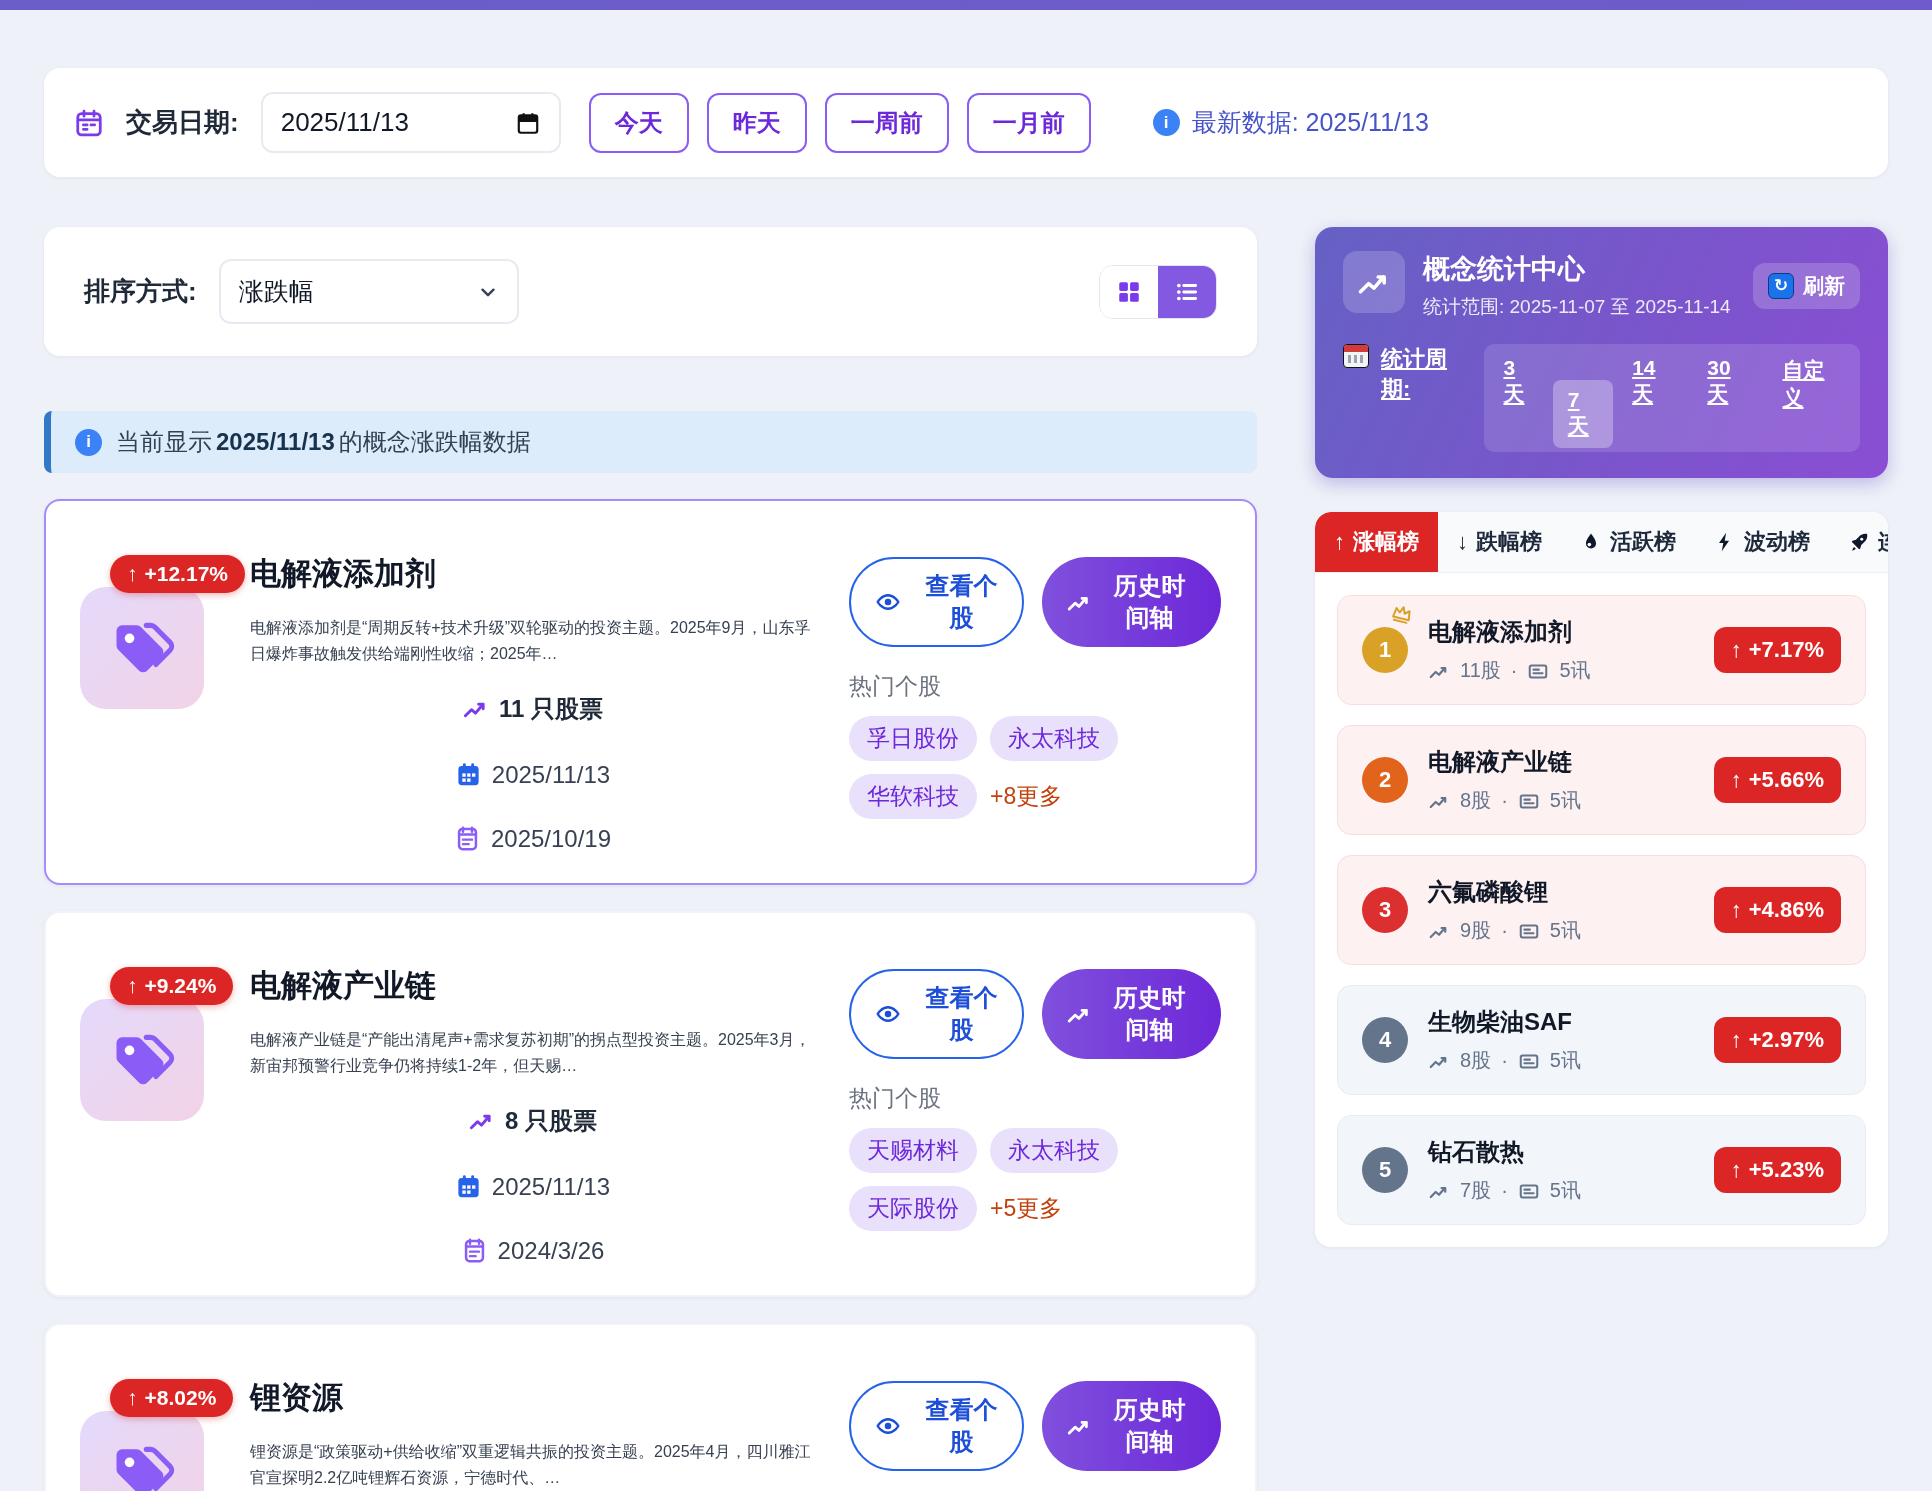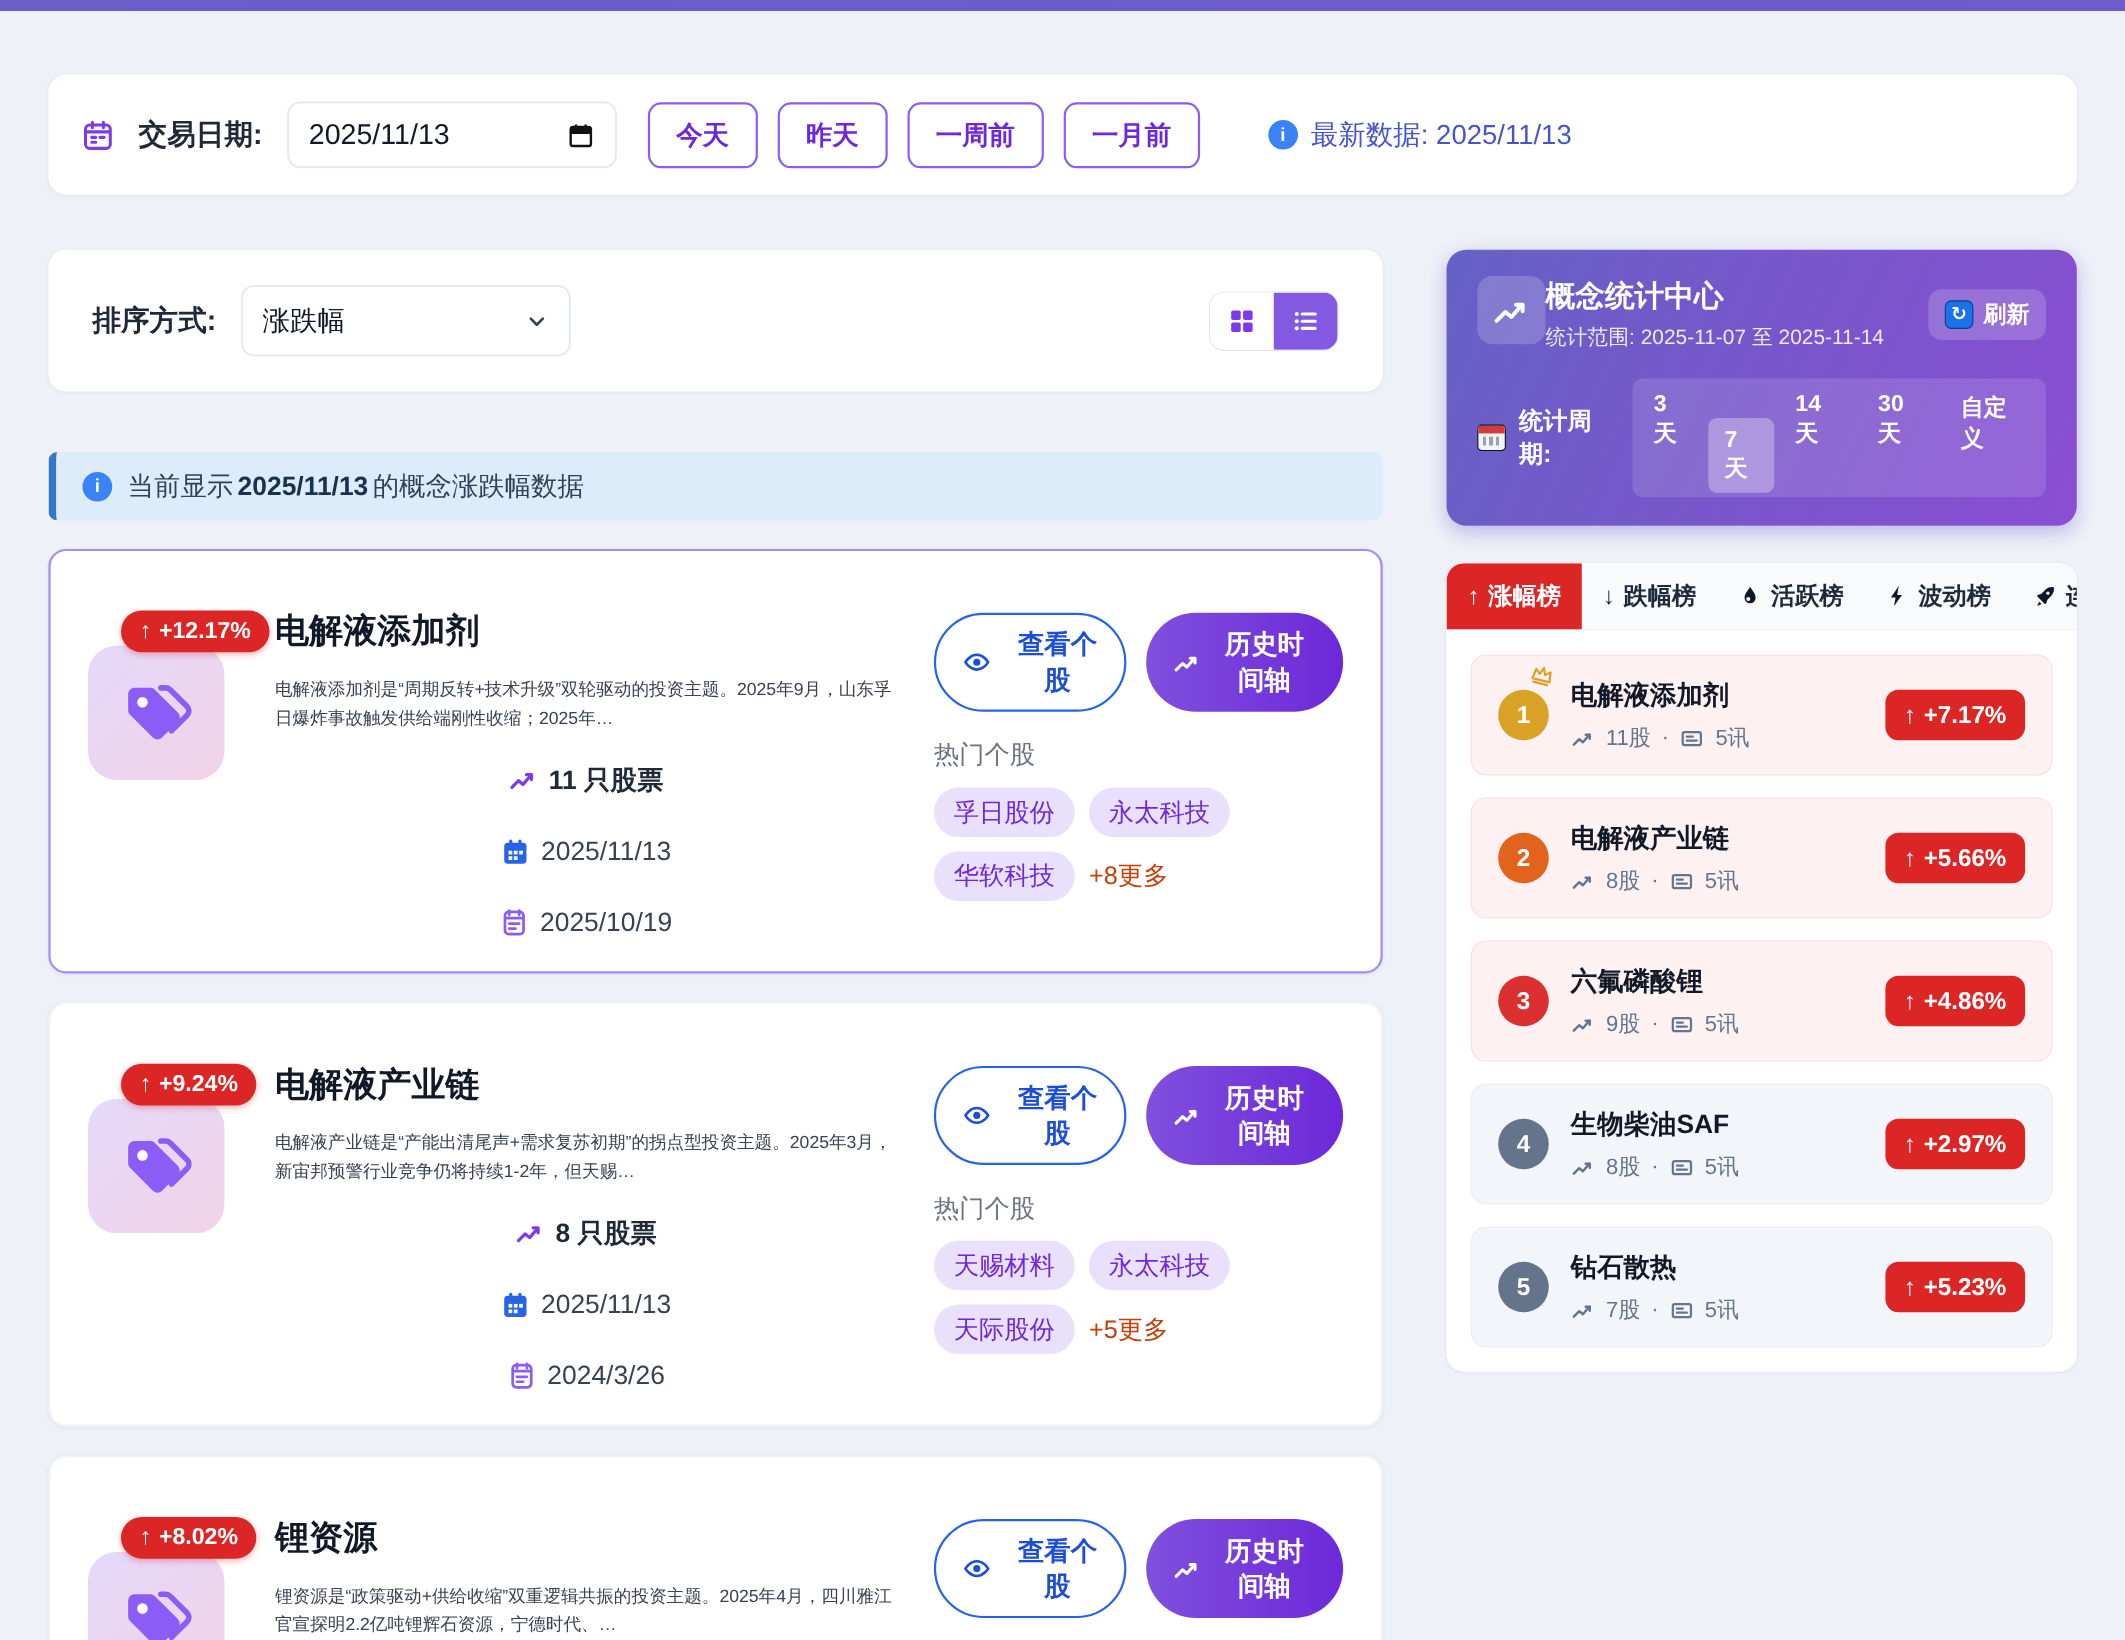--- a/index.html
+++ b/index.html
@@ -65,31 +65,31 @@
     color:#fff; border:none; font-size:24px; font-weight:bold; padding:13px 24px; border-radius:999px; cursor:pointer; font-family:inherit; }
   .cc-hot { margin-top:24px; color:#6b7280; font-size:23px; }
   .cc-chips { margin-top:14px; display:flex; gap:13px; align-items:center; flex-wrap:wrap; }
   .chip { background:#e9e0fb; color:#6d28d9; font-size:23px; padding:7px 18px; border-radius:999px; cursor:pointer; }
   .chip-more { color:#c2410c; font-size:23px; cursor:pointer; }
 
   
   .stats-card { border-radius:18px; padding:24px 28px 26px; color:#fff;
     background:linear-gradient(115deg,#6561c5 0%,#7a55cb 55%,#8a4ed4 100%);
     box-shadow:0 6px 18px rgba(104,77,199,.35); }
-  .sc-head { display:flex; }
+  .sc-head { display:flex; gap:18px; }
   .sc-iconbox { width:62px; height:62px; border-radius:14px; background:rgba(255,255,255,.18);
     display:flex; align-items:center; justify-content:center; flex:none; }
   .sc-title { font-size:27px; font-weight:bold; }
   .sc-sub { margin-top:7px; font-size:19px; color:rgba(255,255,255,.88); }
   .btn-refresh { margin-left:auto; align-self:center; background:rgba(255,255,255,.18); border:none; color:#fff;
     font-size:21px; font-weight:bold; padding:9px 15px; border-radius:12px; display:flex; gap:9px; align-items:center;
     cursor:pointer; font-family:inherit; }
   .refresh-sq { width:26px; height:26px; border-radius:6px; background:#1a73e8; color:#fff; display:flex;
     align-items:center; justify-content:center; font-size:17px; font-weight:bold; border:1px solid #0b3c8c; }
-  .sc-period { margin-top:24px; display:flex; align-items:center; gap:12px; }
+  .sc-period { margin-top:24px; display:flex; gap:12px;text-decoration:underline; }
   .cal-mini { width:26px; height:24px; background:#f3f4f6; border-radius:4px; border:1px solid #111;
     position:relative; flex:none; overflow:hidden; }
   .cal-mini::before { content:""; position:absolute; left:0; right:0; top:0; height:7px; background:#d23b3b; }
   .cal-mini::after { content:""; position:absolute; left:4px; right:4px; bottom:4px; top:10px;
     background:repeating-linear-gradient(90deg,#9aa3af 0 3px,transparent 3px 6px); }
   .sc-period-label { font-size:22px; font-weight:bold; }
   .period-strip { background:rgba(255,255,255,.13); border-radius:10px; padding:4px; display:flex; gap:4px; }
   .pbtn { color:#fff; font-size:21px; font-weight:bold; padding:8px 15px; border-radius:8px; cursor:pointer; }
   .pbtn.active { background:rgba(255,255,255,.30);margin-top:32px; }
 

